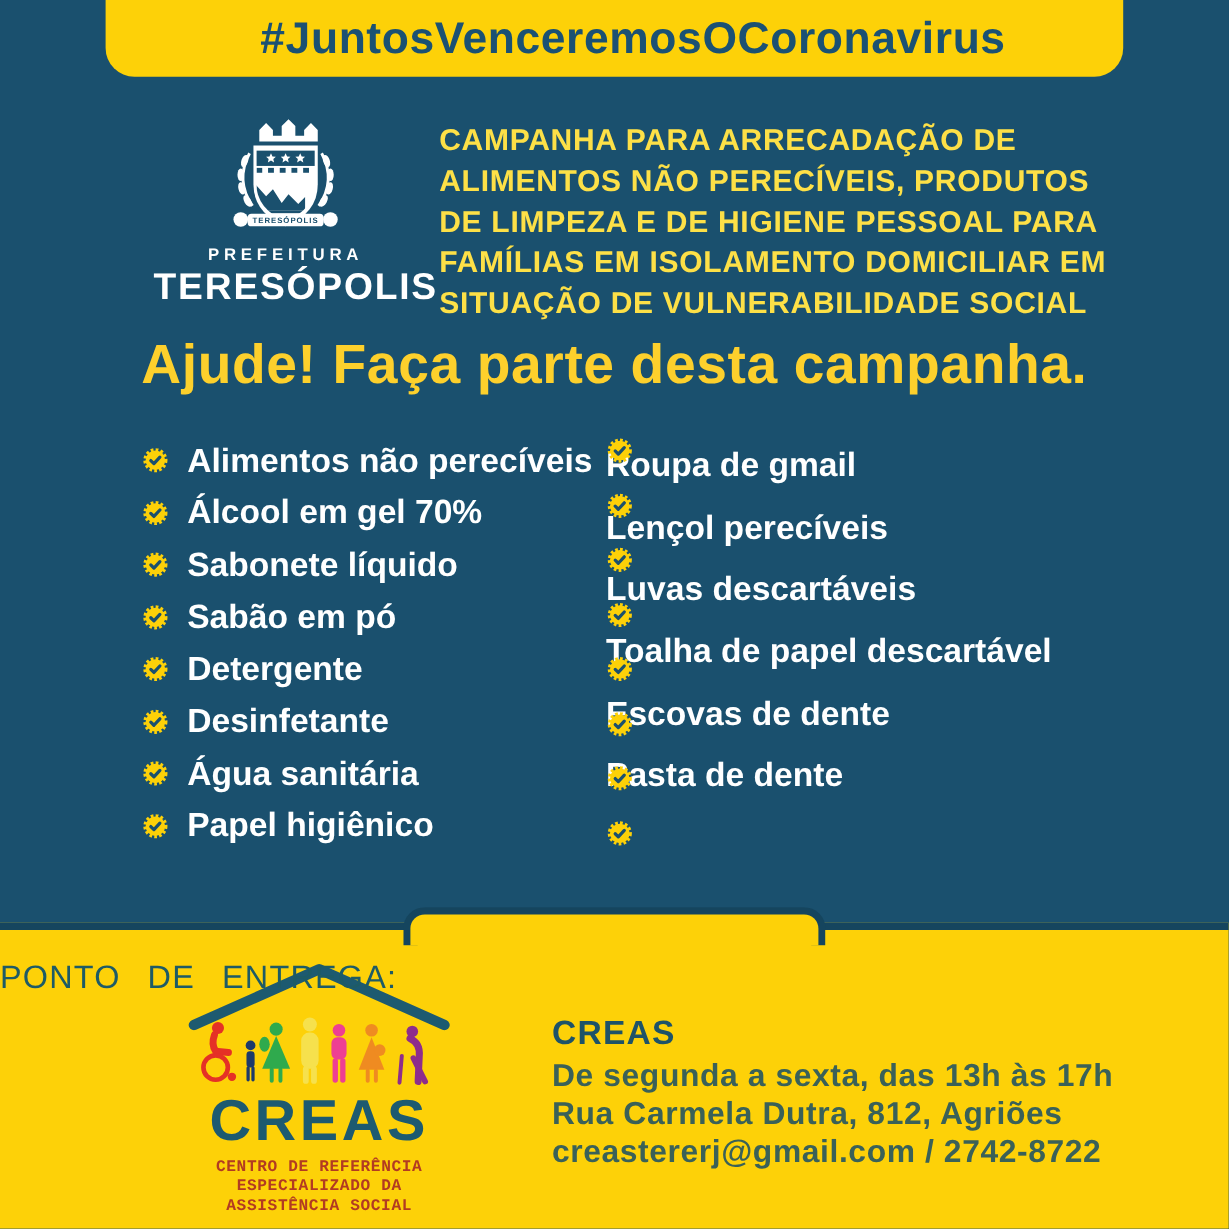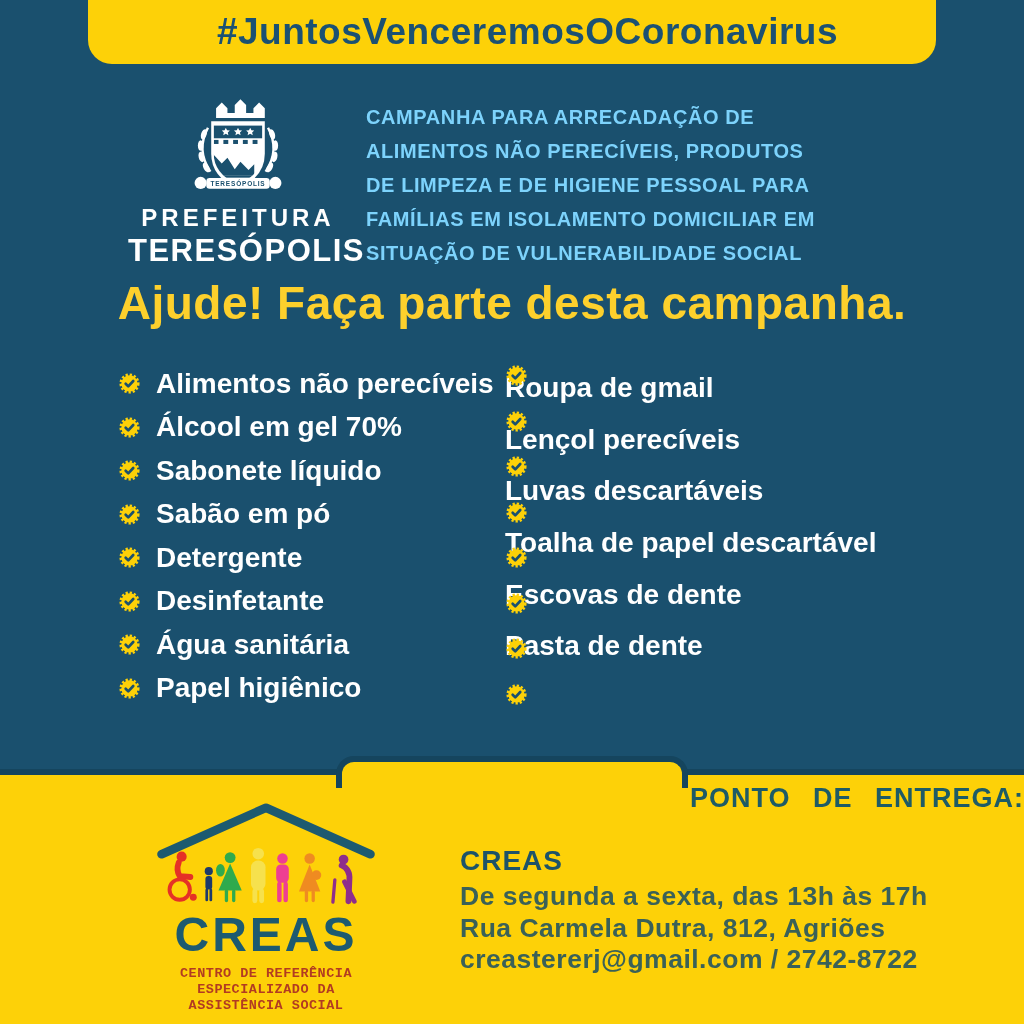--- a/index.html
+++ b/index.html
@@ -9,25 +9,25 @@
 
   
   .top-banner{position:absolute;left:88px;right:88px;top:0;height:64px;
     background:#fdd108;border-radius:0 0 24px 24px;
     display:flex;align-items:center;justify-content:center;padding-left:31px;}
   .top-banner span{color:#1b5173;font-weight:bold;font-size:37px;letter-spacing:.5px;}
 
   
   .logo-block{position:absolute;left:128px;top:92px;width:220px;text-align:center;color:#fff;}
   .logo-block svg{display:block;margin:0 auto;}
-  .logo-pref{font-size:24px;font-weight:bold;letter-spacing:4px;margin-top:4px;}
+  .logo-pref{font-size:14px;font-weight:bold;letter-spacing:4px;margin-top:4px;}
   .logo-city{font-size:31px;font-weight:bold;letter-spacing:1.5px;margin-top:1px;}
 
   .campaign{position:absolute;left:366px;top:100px;width:580px;}
-  .campaign .cline{color:#7dd3fc;font-weight:bold;font-size:20px;line-height:34px;letter-spacing:.6px;}
+  .campaign .cline{color:#fde047;font-weight:bold;font-size:25px;line-height:34px;letter-spacing:.6px;}
 
   
   .headline{position:absolute;left:0;right:0;top:276px;margin:0;text-align:center;
     color:#fdd02c;font-size:46px;font-weight:bold;letter-spacing:.5px;}
 
   
   .lists{position:absolute;left:118px;top:362px;right:60px;display:flex;}
   ul.col{list-style:none;margin:0;padding:0;}
   .col-left{width:387px;}
   .col-left li{display:flex;align-items:center;gap:15px;height:43.5px;}
@@ -39,22 +39,22 @@
   .badges8{position:absolute;left:0;top:2px;display:flex;flex-direction:column;gap:22.5px;}
   .col-right{margin-left:34px;}
   .col-right li{display:flex;align-items:center;height:51.7px;}
 
   
   .footer{position:absolute;left:0;right:0;top:769px;bottom:0;background:#fdd108;
     border-top:6px solid #15455e;}
   .tab{position:absolute;left:50%;top:-19px;transform:translateX(-50%);
     width:340px;height:26px;background:#fdd108;z-index:2;
     border:6px solid #15455e;border-bottom:none;border-radius:18px 18px 0 0;}
-  .ponto{position:relative;z-index:3;text-align:right;margin-top:8px;
-    color:#1e5b66;font-weight:bold;font-size:27px;letter-spacing:1px;word-spacing:14px;}
+  .ponto{position:relative;z-index:3;text-align:left;margin-top:24px;
+    color:#1e5b66;font-weight:normal;font-size:27px;letter-spacing:1px;word-spacing:14px;}
 
   .creas-logo{position:absolute;left:146px;top:26px;width:240px;text-align:center;}
   .creas-roof{display:block;margin:0 auto;}
   .creas-figures{display:block;margin:-14px auto 0;}
   .creas-word{color:#1d5a70;font-size:48px;font-weight:bold;letter-spacing:3px;margin-top:-2px;}
   .creas-sub{color:#b23b22;font-size:13.5px;font-weight:bold;line-height:16px;
     width:196px;margin:4px auto 0;letter-spacing:.5px;font-family:Liberation Mono, monospace;}
 
   .contact{position:absolute;left:460px;top:70px;}
   .contact-name{color:#1e5368;font-weight:bold;font-size:28px;letter-spacing:1px;}

